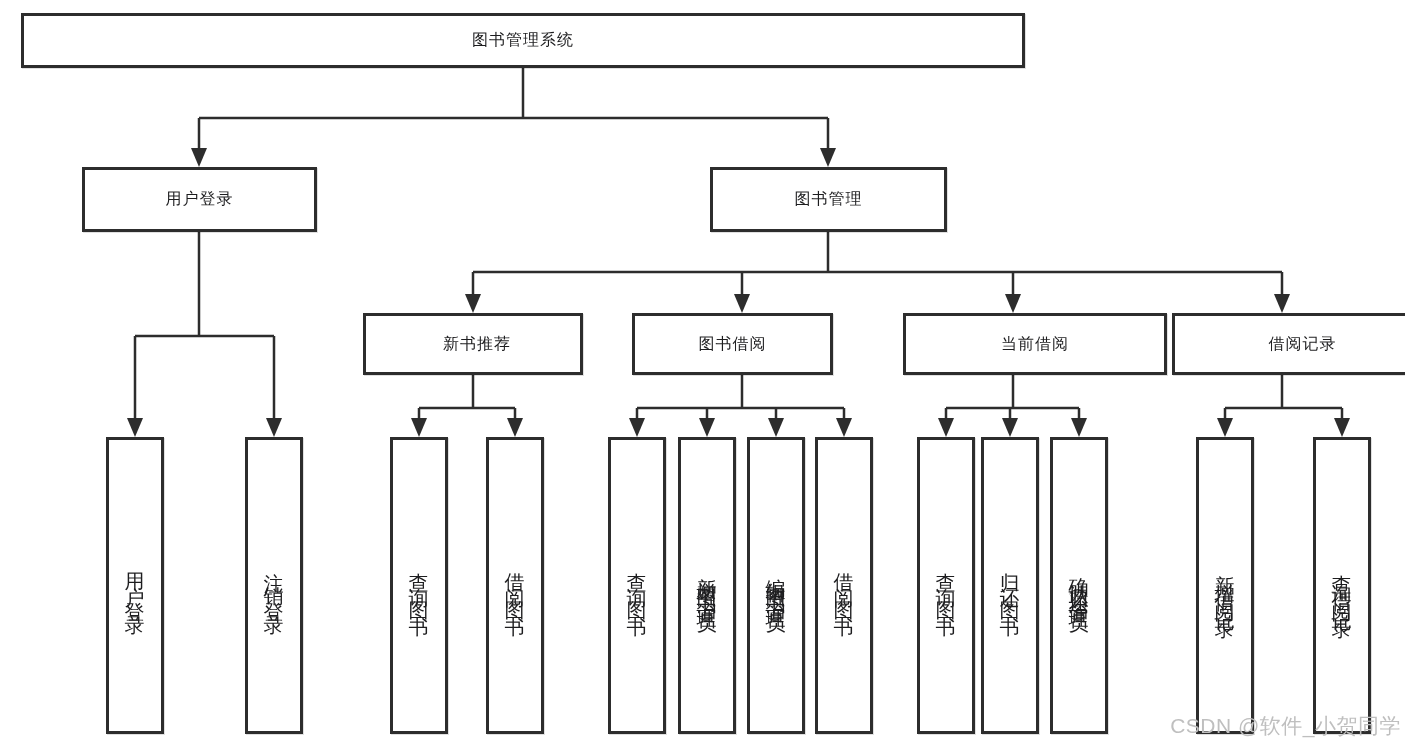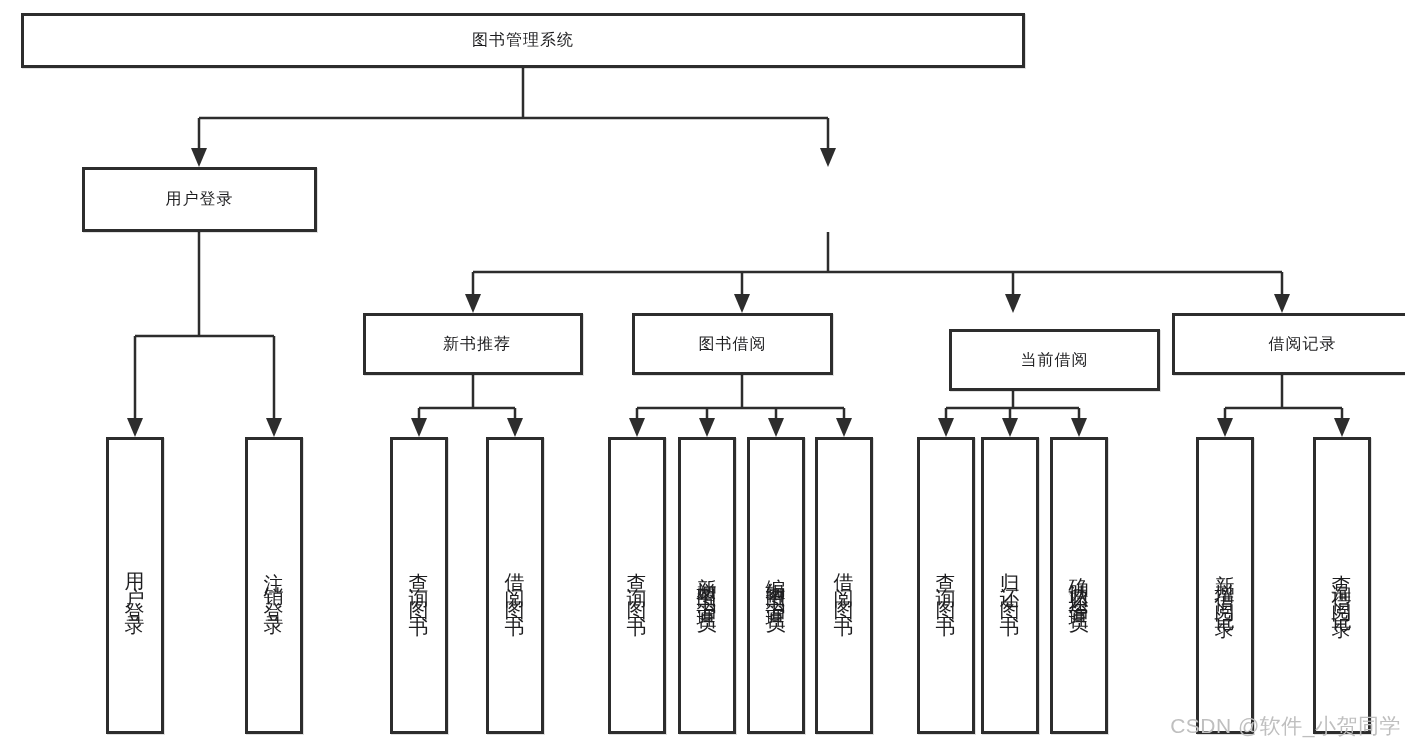--- a/index.html
+++ b/index.html
@@ -93,24 +93,25 @@
     <polygon points="938,418 954,418 946,437"></polygon>
     <polygon points="1002,418 1018,418 1010,437"></polygon>
     <polygon points="1071,418 1087,418 1079,437"></polygon>
     <polygon points="1217,418 1233,418 1225,437"></polygon>
     <polygon points="1334,418 1350,418 1342,437"></polygon>
   </svg>
 
   <div class="box h root">图书管理系统</div>
 
   <div class="box h lvl2" style="left:82px;width:235px;">用户登录</div>
+  <div class="box h lvl2" style="left:710px;width:237px;">图书管理</div>
 
   <div class="box h lvl3" style="left:363px;width:220px;padding-left:8px;">新书推荐</div>
   <div class="box h lvl3" style="left:632px;width:201px;">图书借阅</div>
-  <div class="box h lvl3" style="left:949px;width:211px;margin-top:16px;">当前借阅</div>
+  <div class="box h lvl3" style="left:903px;width:264px;">当前借阅</div>
   <div class="box h lvl3" style="left:1172px;width:261px;">借阅记录</div>
 
   <div class="box v" style="left:106px;">
     <span class="vtext v-short">用户登录</span>
   </div>
   <div class="box v" style="left:245px;">
     <span class="vtext v-short">注销登录</span>
   </div>
 
   <div class="box v" style="left:390px;">

